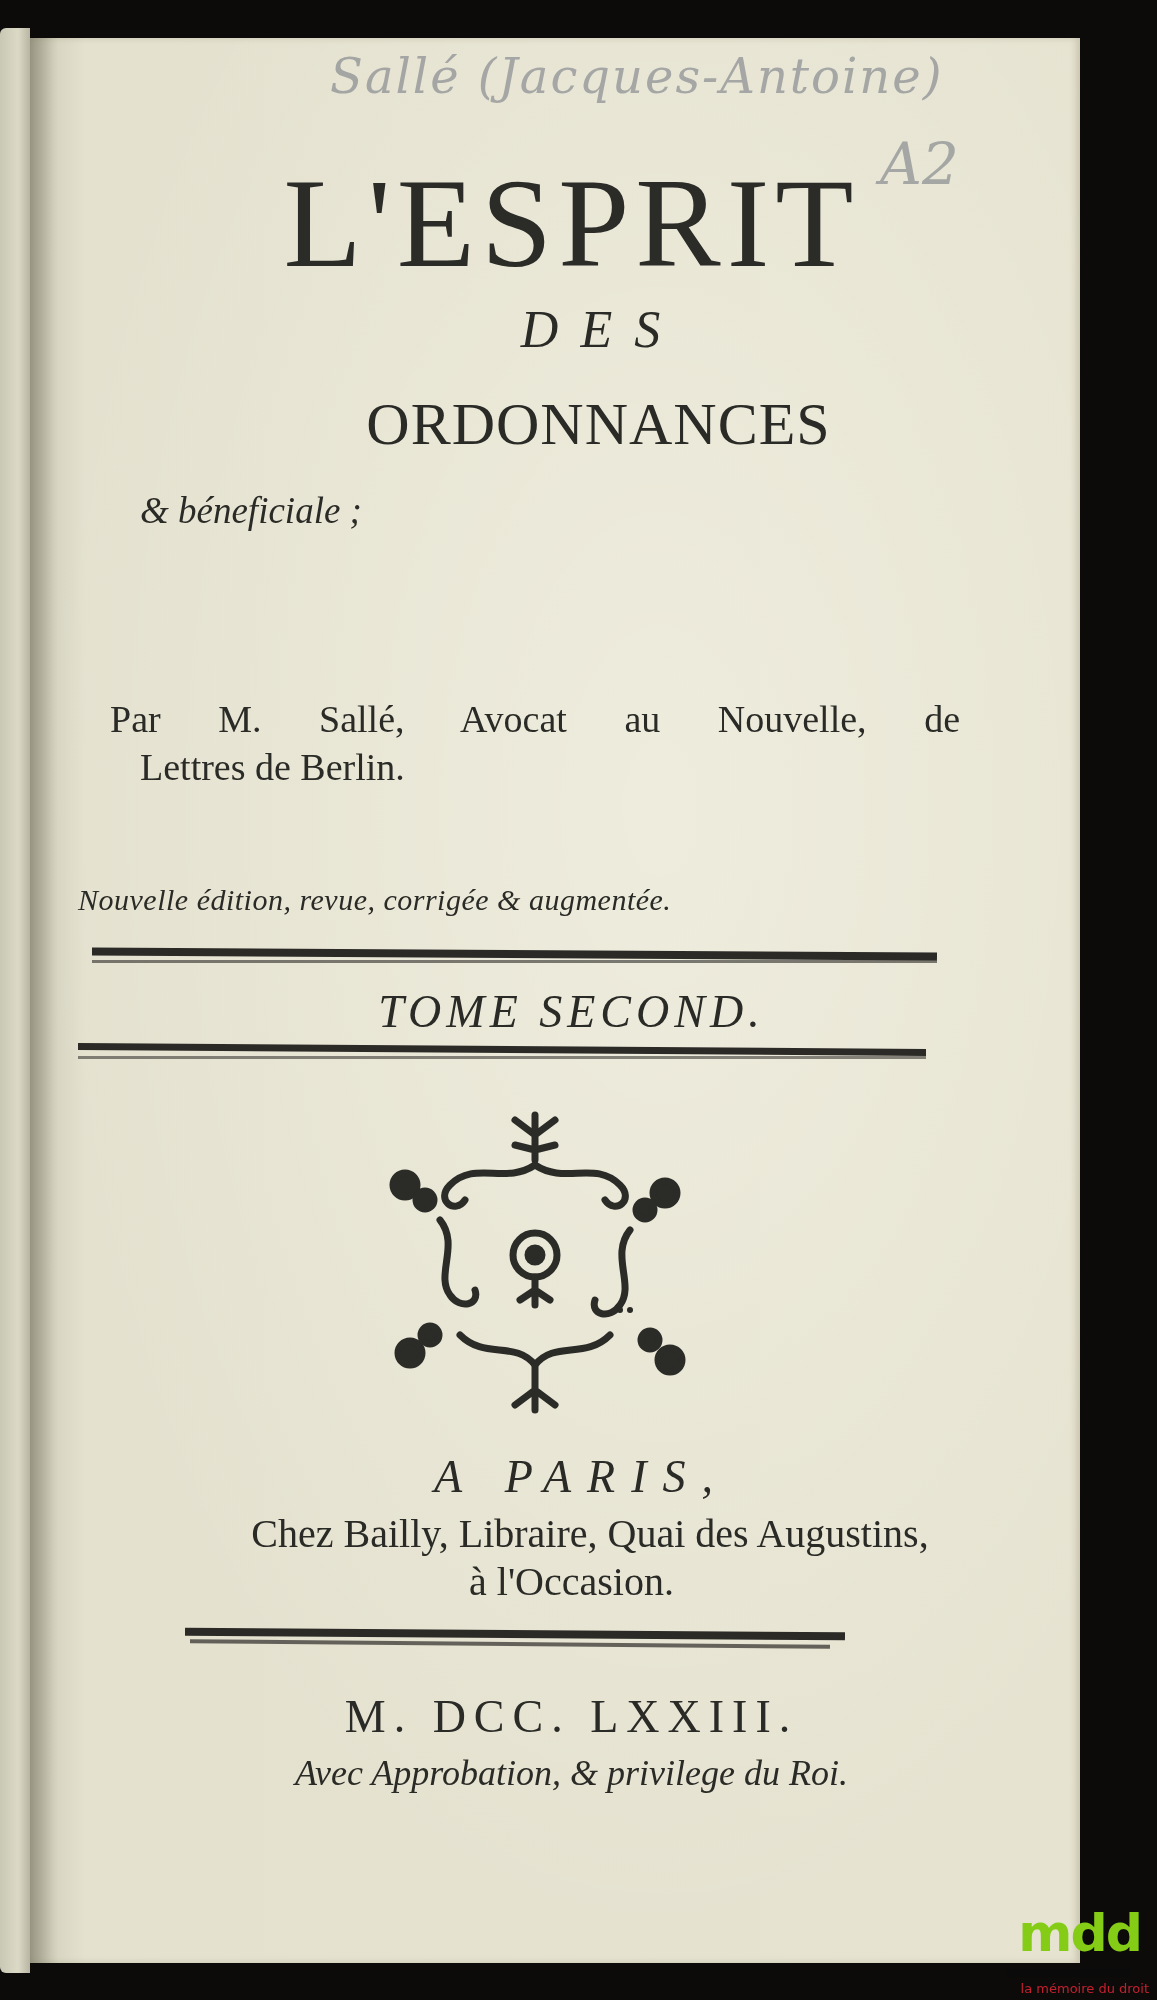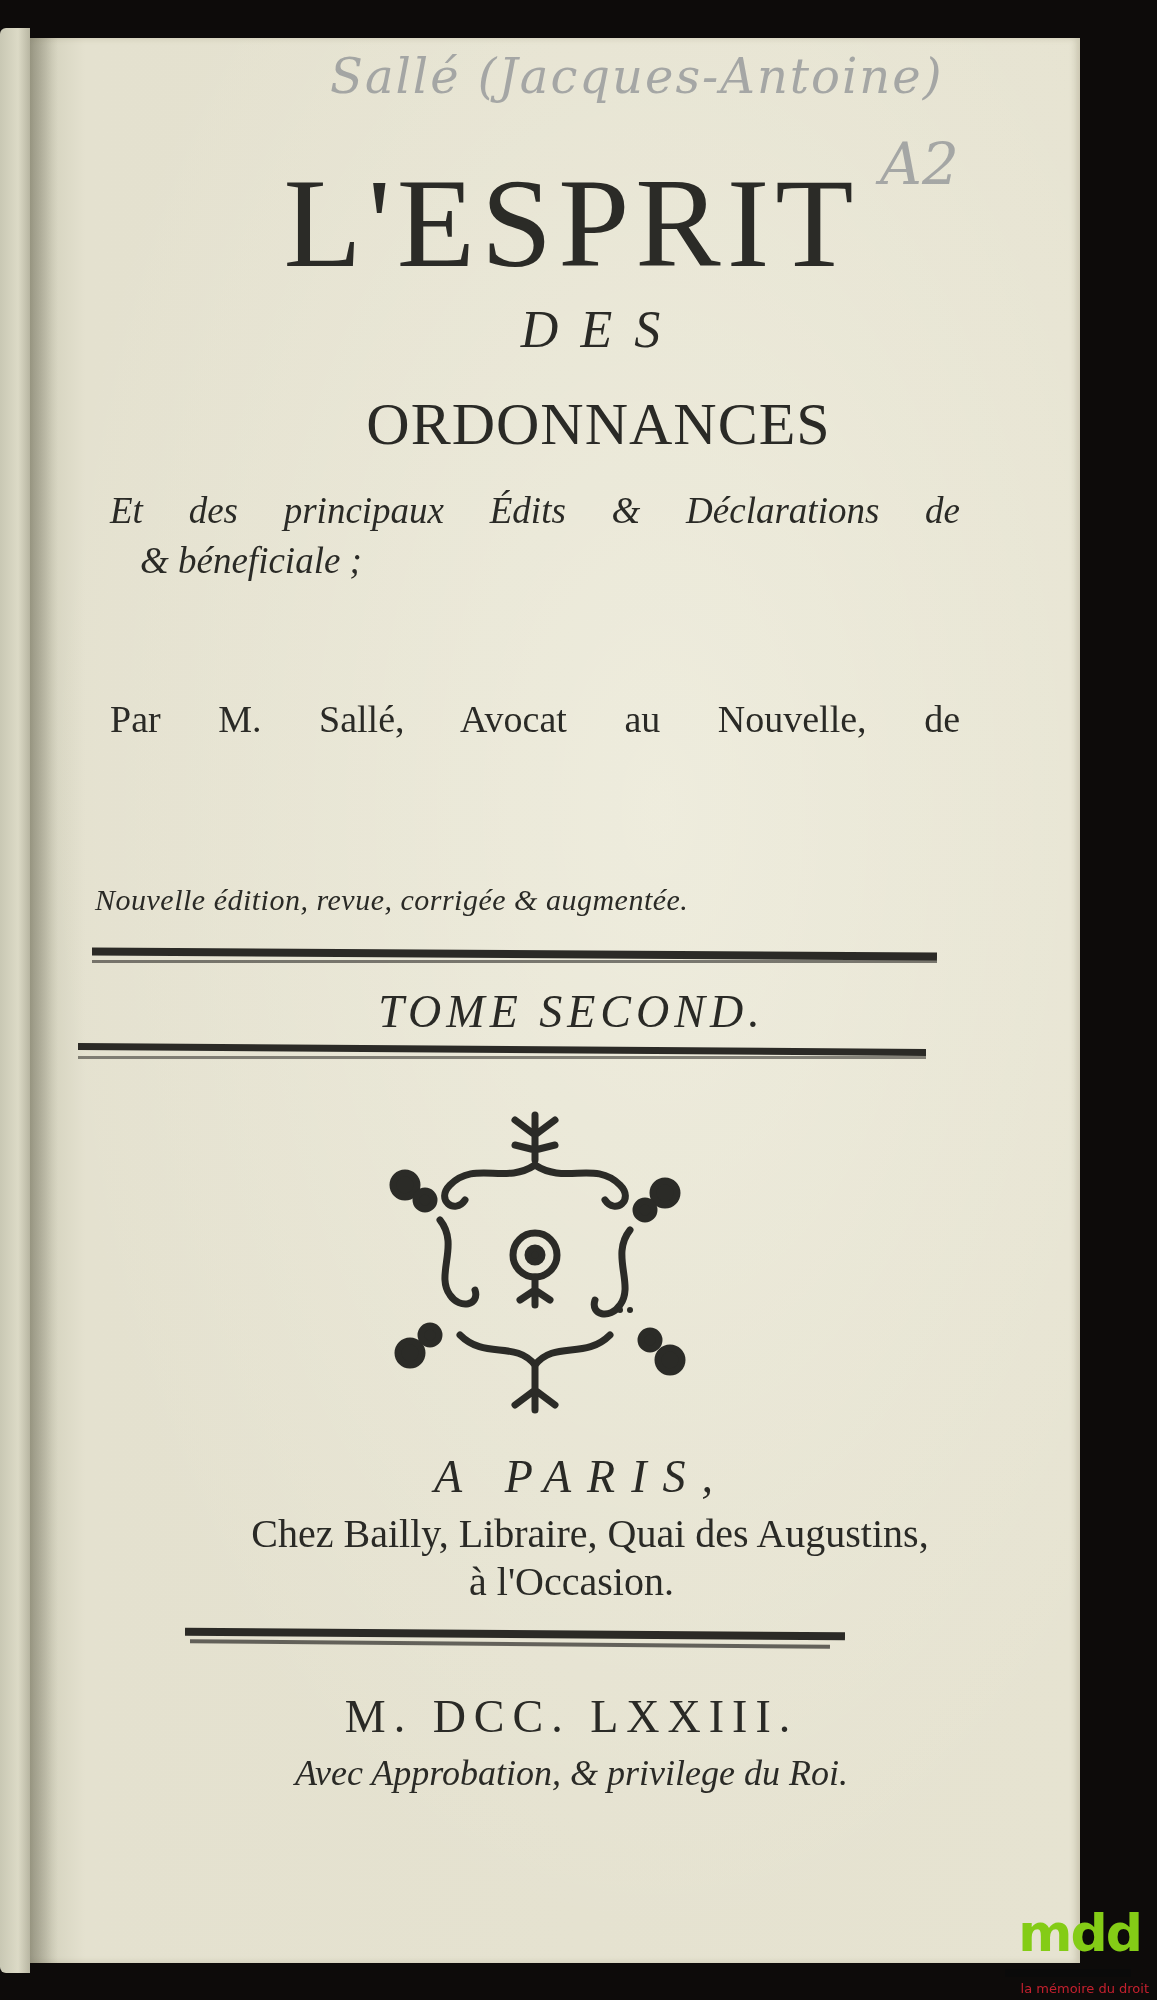--- a/index.html
+++ b/index.html
@@ -41,21 +41,21 @@
     .title-1 { top: 150px; font-size: 128px; letter-spacing: 6px; color: #2b2b27; font-weight: normal; }
     .title-2 { top: 300px; font-size: 52px; font-style: italic; letter-spacing: 22px; padding-left: 30px; }
     .title-3 { top: 390px; font-size: 60px; letter-spacing: 1px; margin-left: 27px; }
     .para {
       position: absolute; left: 110px; width: 850px;
       font-size: 37px; line-height: 50px;
     }
     .subtitle { top: 486px; font-style: italic; text-align: justify; }
     .subtitle span.l { display: block; }
     .author { top: 695px; font-size: 38px; line-height: 48px; }
-    .edition { top: 875px; left: 95px; font-style: italic; font-size: 30px; letter-spacing: 0.5px; }
+    .edition { top: 875px; left: 78px; font-style: italic; font-size: 30px; letter-spacing: 0.5px; }
     .rule { position: absolute; background: #2b2a26; }
     .tome { top: 985px; font-size: 46px; font-style: italic; letter-spacing: 5px; }
     .ornament { position: absolute; left: 365px; top: 1105px; width: 340px; height: 310px; }
     .place { top: 1450px; font-size: 46px; font-style: italic; letter-spacing: 16px; padding-left: 10px; }
     .publisher { top: 1510px; font-size: 40px; line-height: 48px; }
     .year { top: 1690px; font-size: 46px; letter-spacing: 8px; }
     .privilege { top: 1752px; font-size: 36px; font-style: italic; }
     .logo { position: absolute; left: 1003px; top: 1903px; width: 150px; height: 95px; }
     .logo-mdd { position: absolute; right: 12px; top: 0; font-family: "DejaVu Sans", sans-serif; font-size: 52px; font-weight: bold; color: #84cc16; letter-spacing: -2px; }
     .logo-bar { position: absolute; right: 22px; top: 66px; width: 126px; height: 8px; background: #0a0a0a; }
@@ -69,26 +69,26 @@
 <div class="gutter-shadow"></div>
 
 <div class="handwriting">Sallé (Jacques-Antoine)</div>
 <div class="shelfmark">A2</div>
 
 <div class="block title-1">L'ESPRIT</div>
 <div class="block title-2">DES</div>
 <div class="block title-3">ORDONNANCES</div>
 
 <div class="para subtitle">
-  <span class="l" style="text-align-last: justify;">Et des principaux Édits &amp; Déclarations de</span>
   <span class="l" style="padding-left:30px;">&amp; béneficiale ;</span>
 </div>
 
 <div class="para author">
   <span style="display:block; text-align-last: justify;">Par M. Sallé, Avocat au Nouvelle, de</span>
+  <span style="display:block; padding-left:30px;">Lettres de Berlin.</span>
 </div>
 
 <div class="para edition">Nouvelle édition, revue, corrigée &amp; augmentée.</div>
 
 <div class="rule" style="left:92px; top:950px; width:845px; height:8px; transform: rotate(0.35deg);"></div>
 <div class="rule" style="left:92px; top:960px; width:845px; height:3px; opacity:.6;"></div>
 <div class="block tome">TOME SECOND.</div>
 <div class="rule" style="left:78px; top:1046px; width:848px; height:7px; transform: rotate(0.4deg);"></div>
 <div class="rule" style="left:78px; top:1056px; width:848px; height:3px; opacity:.55;"></div>
 

